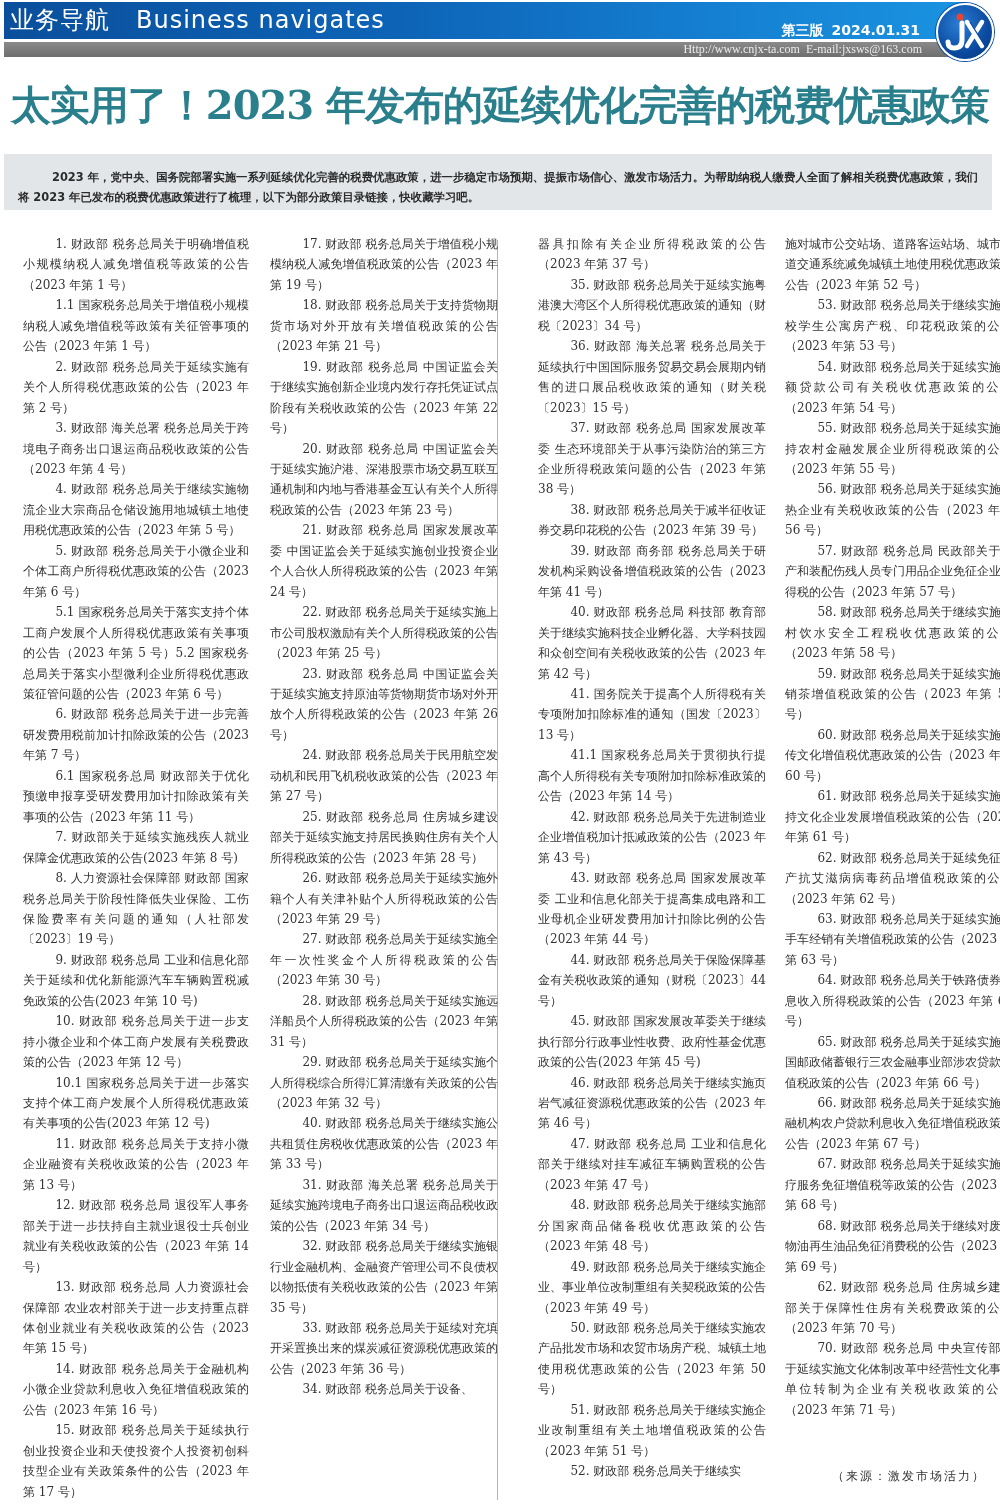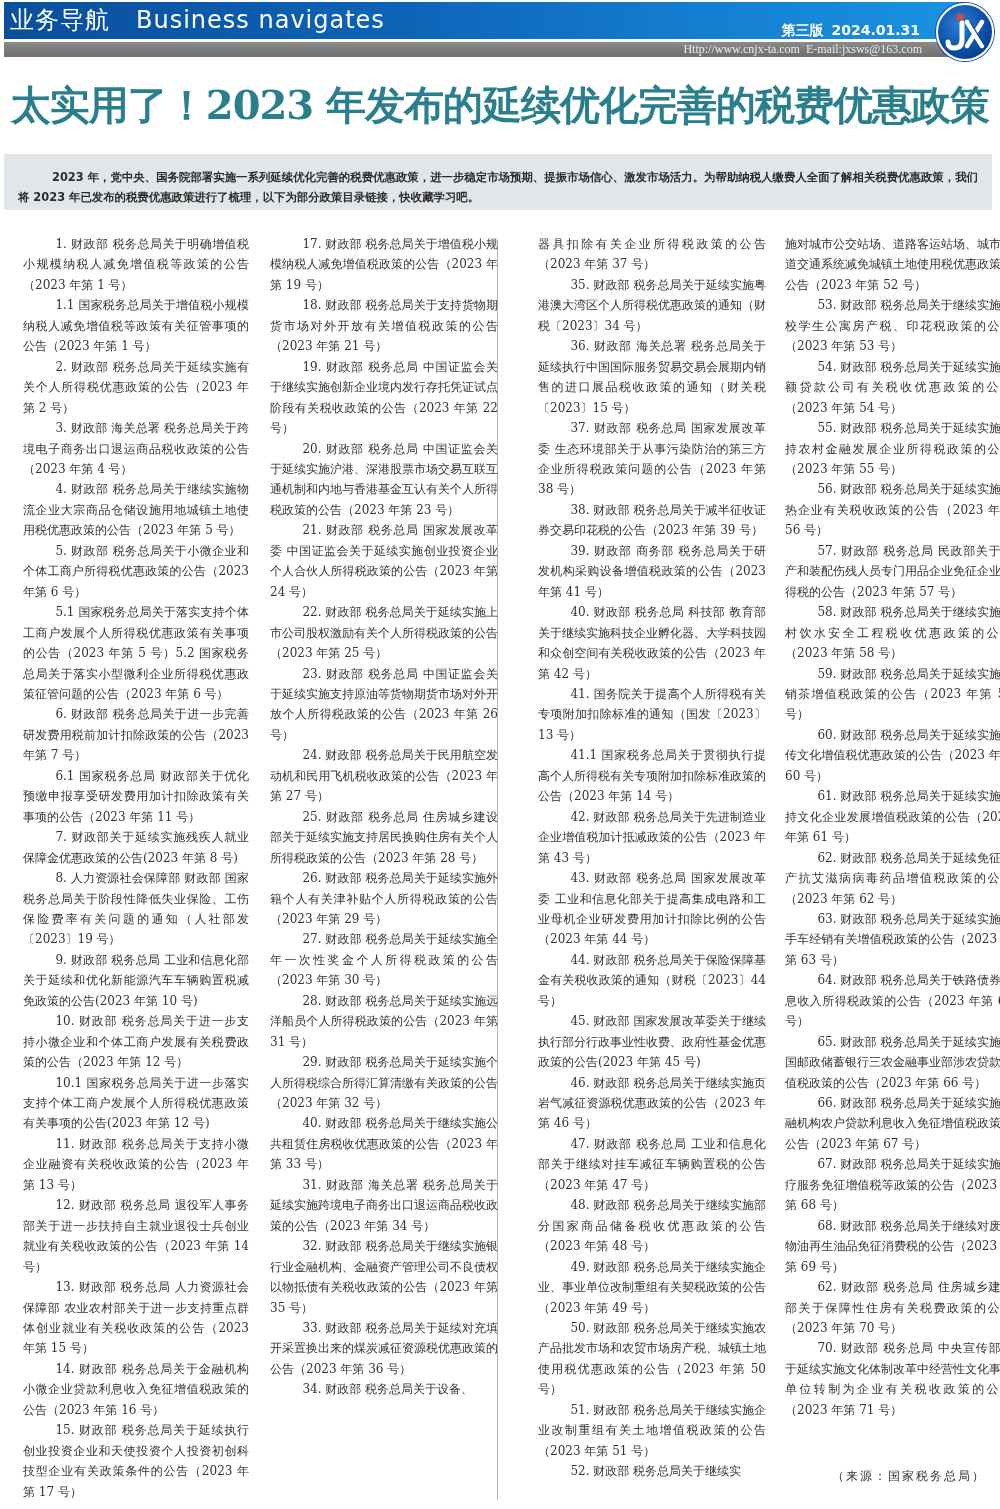--- a/index.html
+++ b/index.html
@@ -181,13 +181,13 @@
       <p>64. 财政部  税务总局关于铁路债券利息收入所得税政策的公告（2023 年第 64 号）</p>
       <p>65. 财政部  税务总局关于延续实施中国邮政储蓄银行三农金融事业部涉农贷款增值税政策的公告（2023 年第 66 号）</p>
       <p>66. 财政部  税务总局关于延续实施金融机构农户贷款利息收入免征增值税政策的公告（2023 年第 67 号）</p>
       <p>67. 财政部  税务总局关于延续实施医疗服务免征增值税等政策的公告（2023 年第 68 号）</p>
       <p>68. 财政部  税务总局关于继续对废矿物油再生油品免征消费税的公告（2023 年第 69 号）</p>
       <p>62. 财政部  税务总局  住房城乡建设部关于保障性住房有关税费政策的公告（2023 年第 70 号）</p>
       <p>70. 财政部  税务总局  中央宣传部关于延续实施文化体制改革中经营性文化事业单位转制为企业有关税收政策的公告（2023 年第 71 号）</p>
     </div>
 </main>
 
-<div class="source">（来源：国家税务总局）</div>
+<div class="source">（来源：激发市场活力）</div>
 
 </body></html>

